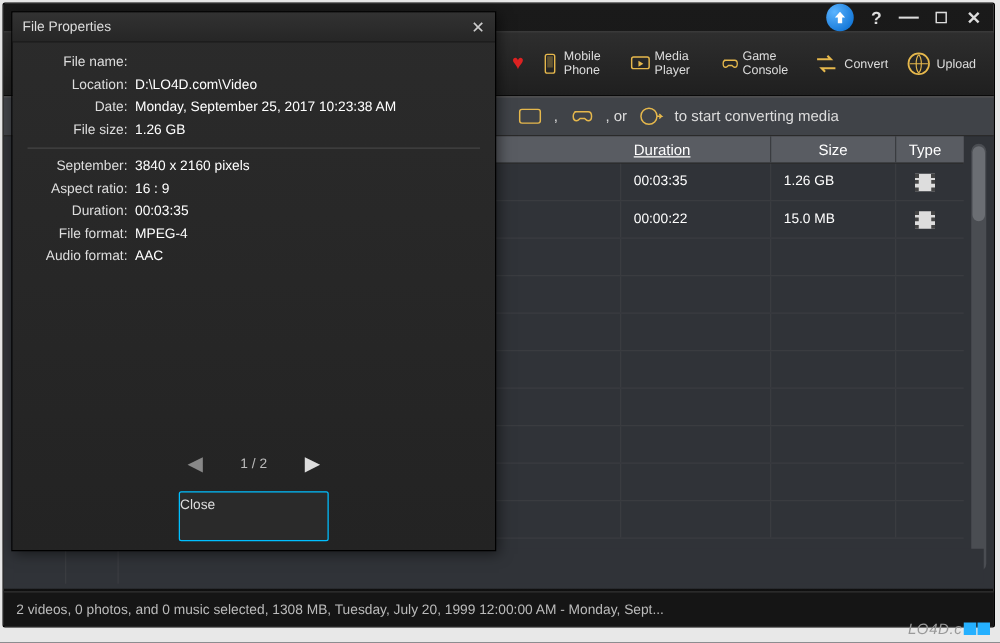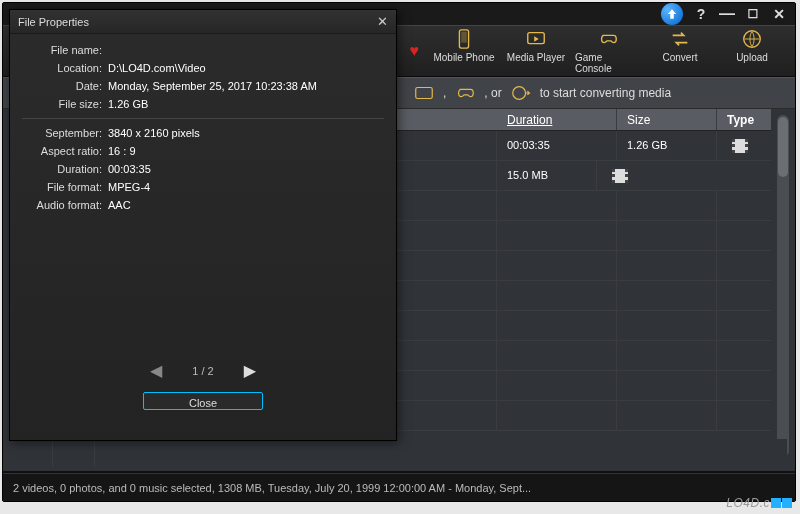--- a/index.html
+++ b/index.html
@@ -13,34 +13,34 @@
 .title-btn.up svg { width: 14px; height: 14px; }
 .title-btn.help { font-size: 14px; }
 .title-btn.min { font-size: 16px; }
 .title-btn.max { font-size: 12px; }
 .title-btn.close { font-size: 14px; }
 
 .appbar { height: 52px; background: linear-gradient(to bottom, #2e2e2e, #1f1f1f); border-top: 1px solid #444; border-bottom: 1px solid #0a0a0a; display: flex; align-items: center; padding-right: 8px; }
 .appbar-spacer { flex: 1; }
 .heart { color: #d22; font-size: 16px; margin-right: 10px; }
 .appbar-items { display: flex; gap: 2px; }
-.app-item { width: 70px; display: flex; flex-direction: column; align-items: center; color: #e6b84c; gap: 2px; cursor: pointer; padding: 2px; }
+.app-item { width: 70px; display: flex; flex-direction: row; align-items: center; justify-content: center; color: #e6b84c; gap: 2px; cursor: pointer; padding: 2px; }
 .app-item .lbl { font-size: 10px; color: #ddd; }
 .app-item svg { width: 24px; height: 22px; }
 
 .hint-row { height: 32px; background: #404348; border-top: 1px solid #555; border-bottom: 1px solid #2a2a2a; display: flex; align-items: center; padding-left: 410px; gap: 8px; color: #ddd; font-size: 12px; }
 .hint-icon { width: 22px; height: 18px; display: inline-flex; align-items: center; justify-content: center; }
 .hint-icon svg { width: 22px; height: 18px; }
 
 .content { position: relative; height: 362px; background: #303338; }
 .columns { position: absolute; top: 0; left: 24px; right: 24px; display: flex; background: #595c62; height: 22px; border-bottom: 1px solid #222; }
 .col { border-right: 1px solid #3a3c40; padding: 4px 10px; color: #fff; font-size: 12px; }
 .col.dur { width: 120px; margin-left: 470px; text-decoration: underline; }
-.col.size { width: 100px; }
-.col.type { width: 46px; border-right: none; font-weight: bold; }
+.col.size { width: 100px; text-align: center; }
+.col.type { width: 46px; border-right: none; }
 
 .rows { position: absolute; top: 22px; left: 24px; right: 24px; bottom: 8px; }
 .row { height: 30px; display: flex; border-bottom: 1px solid #3a3c40; }
 .cell { border-right: 1px solid #3a3c40; padding: 8px 10px; color: #fff; font-size: 11px; }
 .cell.name { width: 470px; }
 .cell.dur { width: 120px; }
 .cell.size { width: 100px; }
 .cell.type { width: 46px; display: flex; align-items: center; justify-content: center; border-right: none; }
 .film-icon { width: 16px; height: 14px; background: #ddd; border-left: 3px dotted #444; border-right: 3px dotted #444; }
 
@@ -54,21 +54,21 @@
 .dialog { position: absolute; top: 6px; left: 6px; width: 388px; height: 432px; background: linear-gradient(to bottom, #2b2b2b, #232323); border: 1px solid #000; box-shadow: 2px 2px 10px rgba(0,0,0,0.5); }
 .dlg-title { height: 24px; display: flex; align-items: center; justify-content: space-between; padding: 0 8px; color: #ddd; font-size: 11px; background: linear-gradient(to bottom, #323232, #262626); border-bottom: 1px solid #1a1a1a; }
 .dlg-close { color: #ccc; font-size: 13px; cursor: pointer; }
 .dlg-body { padding: 10px 12px; color: #ddd; font-size: 11px; }
 .prop-row { display: flex; margin-bottom: 6px; }
 .prop-label { width: 86px; text-align: right; padding-right: 6px; color: #ddd; }
 .prop-value { color: #fff; flex: 1; }
 .dlg-sep { height: 1px; background: #444; margin: 8px 0; }
 .dlg-pager { display: flex; align-items: center; justify-content: center; gap: 30px; margin-top: 150px; color: #bbb; }
 .pager-arrow { font-size: 16px; color: #888; cursor: pointer; }
-.dlg-close-btn { display: block; width: 120px; height: 18px; margin: 12px auto 0; background: #2a2a2a; border: 1px solid #00bfff; color: #ddd; text-align: center; line-height: 20px; cursor: pointer; border-radius: 2px; }
+.dlg-close-btn { display: block; width: 120px; height: 40px; margin: 12px auto 0; background: #2a2a2a; border: 1px solid #00bfff; color: #ddd; text-align: left; line-height: 20px; cursor: pointer; border-radius: 2px; }
 
 .watermark { position: absolute; right: 8px; bottom: 4px; color: #999; font-size: 12px; letter-spacing: 0.5px; font-style: italic; pointer-events: none; }
 .watermark .sq { display: inline-block; width: 10px; height: 10px; background: #25b0ff; margin-left: 1px; vertical-align: -1px; }
 
 .thumb-strip { position: absolute; left: 8px; bottom: 34px; right: 8px; height: 28px; background: #303338; display: flex; }
 .thumb-cell { width: 42px; height: 100%; border-right: 1px solid #3a3c40; }
 </style>
 </head>
 <body>
 
@@ -158,20 +158,21 @@
       <div class="row">
         <div class="cell name"></div>
         <div class="cell dur">00:03:35</div>
         <div class="cell size">1.26 GB</div>
         <div class="cell type">
             <span class="film-icon"></span>
           </div>
       </div>
       <div class="row">
         <div class="cell name"></div>
+        <div class="cell dur">00:00:22</div>
         <div class="cell size">15.0 MB</div>
         <div class="cell type">
             <span class="film-icon"></span>
           </div>
       </div>
       <div class="row">
           <div class="cell name"></div>
           <div class="cell dur"></div>
           <div class="cell size"></div>
           <div class="cell type"></div>

